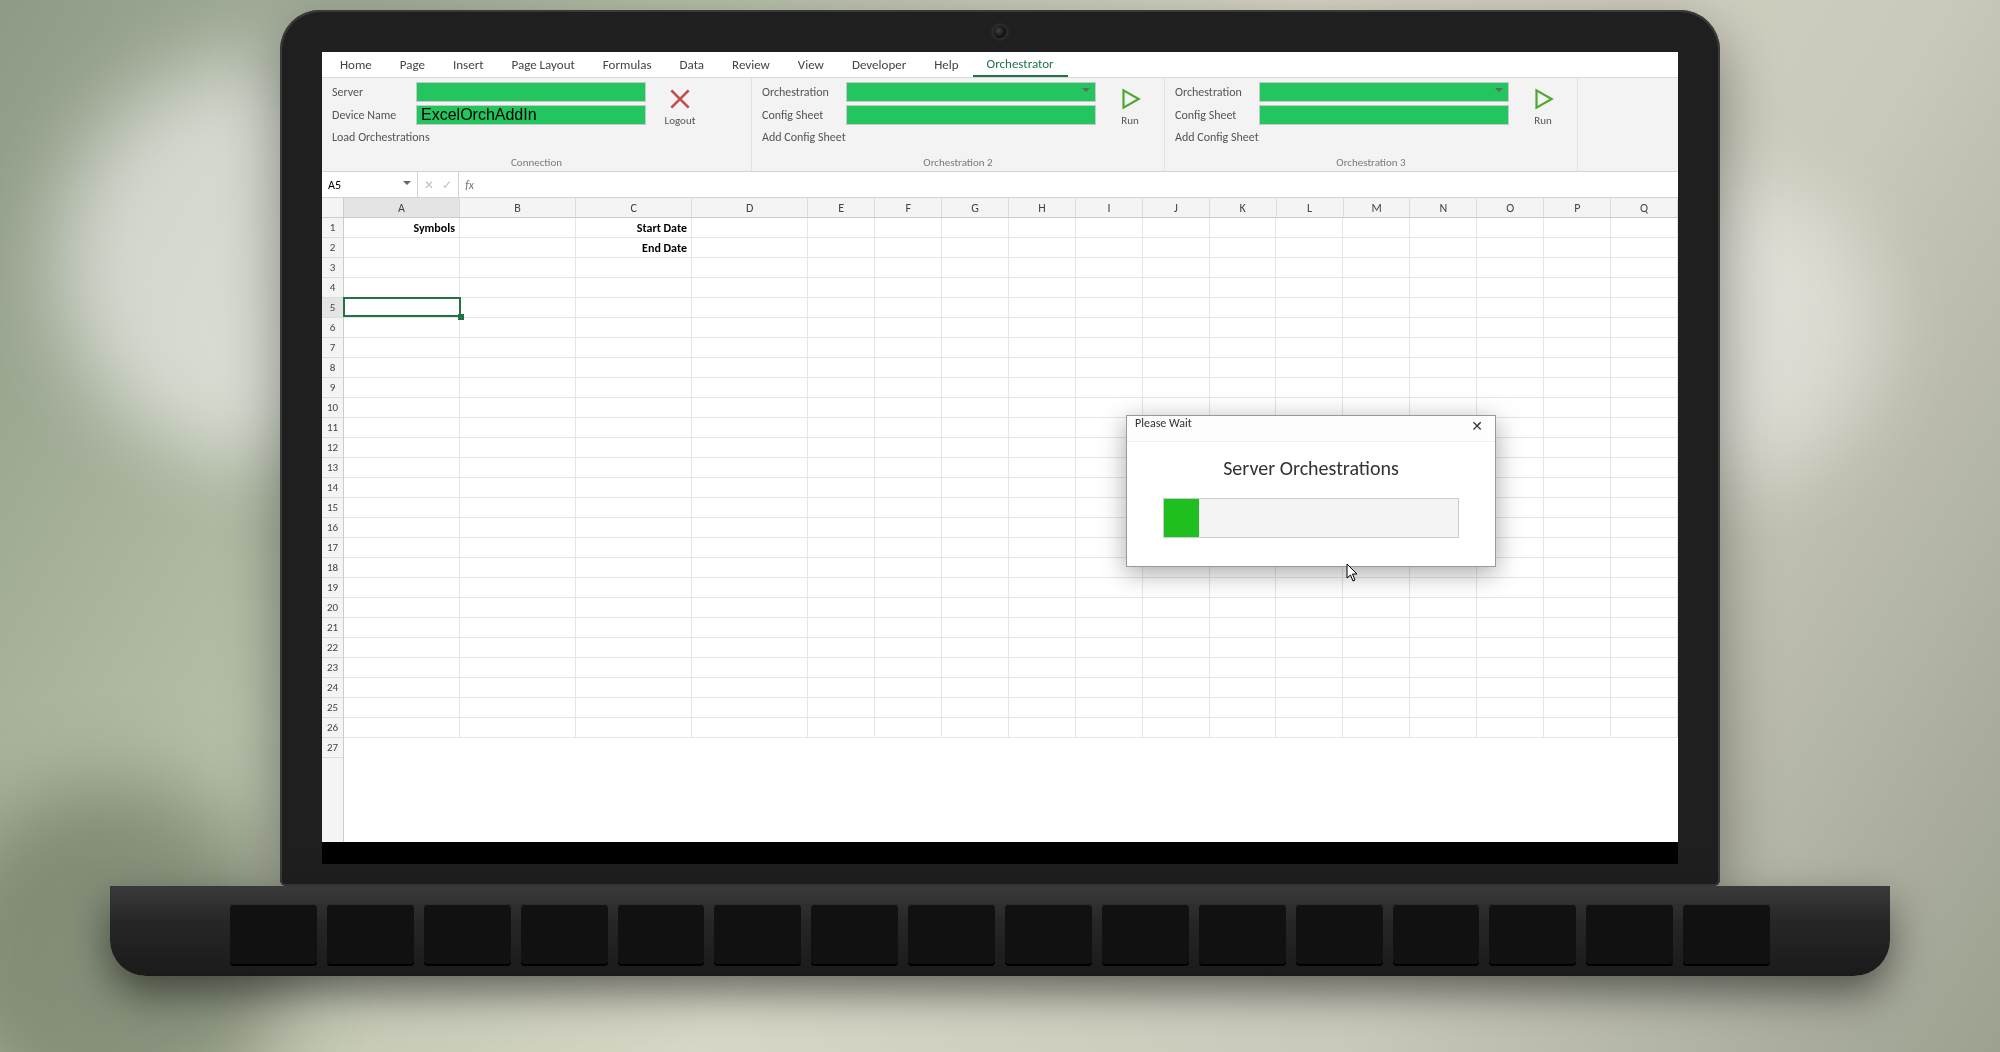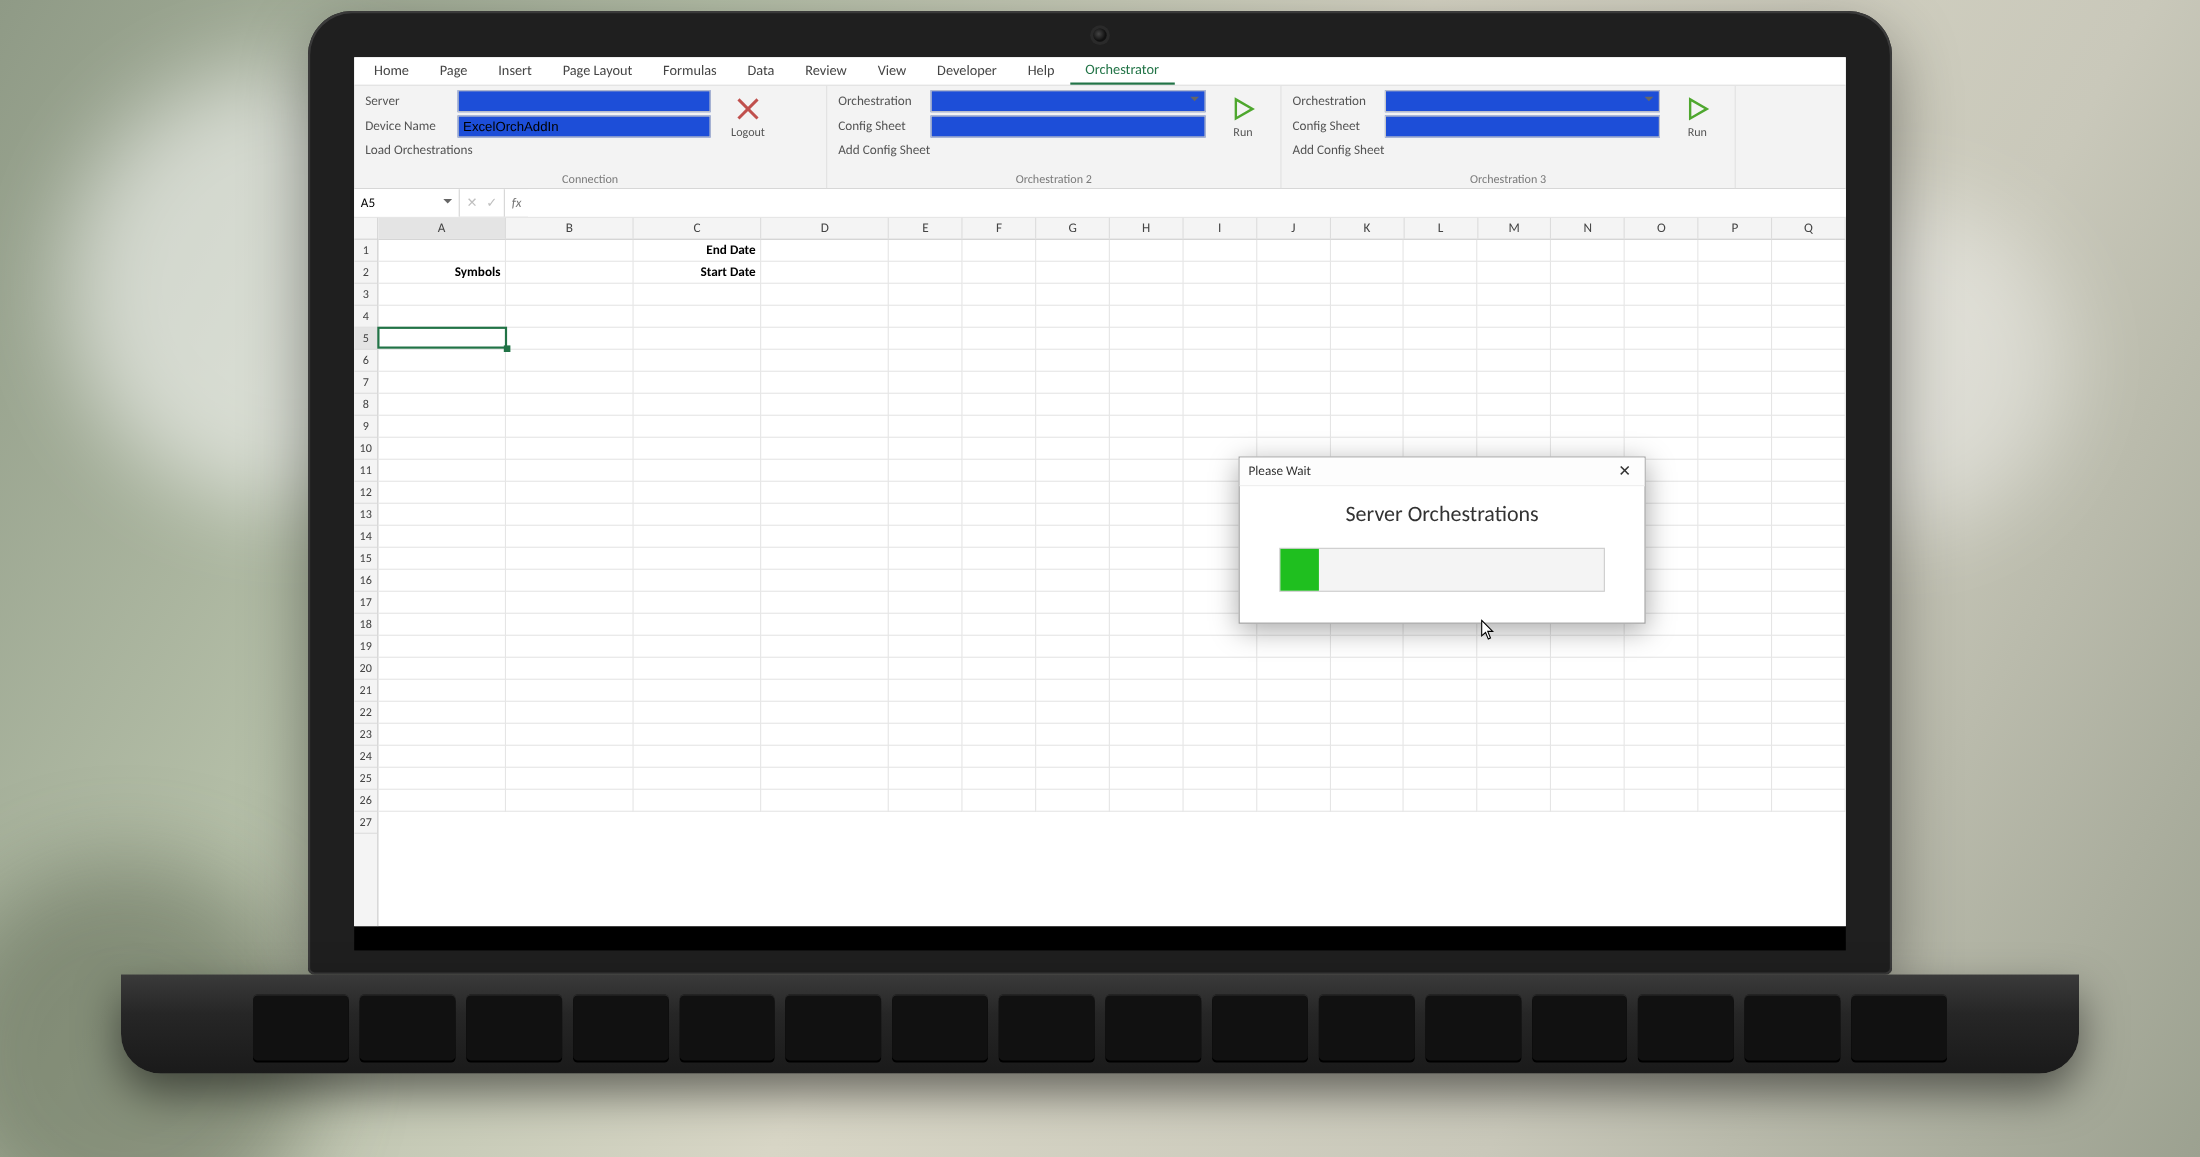--- a/index.html
+++ b/index.html
@@ -106,22 +106,22 @@
     text-align: center;
     font-size: 11px;
     color: #7a7a7a;
     padding-top: 2px;
   }
   .form-stack { display: flex; flex-direction: column; gap: 3px; }
   .form-row { display: flex; align-items: center; gap: 6px; height: 20px; }
   .form-row label { width: 78px; color: #555; white-space: nowrap; }
   .form-row.wide label { width: 78px; }
   .tiny-input {
-    height: 20px; background: #1d4ed8; border: 1px solid #c9c9c9;
-    width: 230px; padding: 0 4px; font-size: 12px;
+    height: 20px; background: #22c55e; border: 1px solid #c9c9c9;
+    width: 230px; padding: 0 4px; font-size: 16px;
   }
   .tiny-input.medium { width: 250px; }
   .dropdown { position: relative; }
   .dropdown::after {
     content: ""; position: absolute; right: 5px; top: 50%; transform: translateY(-50%);
     border: 4px solid transparent; border-top-color: #666;
   }
   .link-like { color: #555; font-size: 12px; padding-top: 2px; cursor: pointer; }
 
   .big-btn {
@@ -206,21 +206,21 @@
 
   
   .dialog {
     position:absolute;
     width:370px;
     background:#fff;
     border:1px solid #999;
     box-shadow:0 6px 24px rgba(0,0,0,0.35);
   }
   .dialog-title {
-    height:26px; display:flex; align-items:center; justify-content:space-between;
+    height:26px; display:flex; align-items:flex-start; justify-content:space-between;
     padding:0 8px; font-size:12px; color:#333; border-bottom:1px solid #eee;
     background:#fdfdfd;
   }
   .dialog-close { width:20px; height:20px; display:flex; align-items:center; justify-content:center; cursor:pointer; color:#333; font-size:14px;}
   .dialog-body { padding:14px 18px 28px 18px; text-align:center; }
   .dialog-msg { font-size:20px; color:#333; margin-bottom:18px; }
   .progress {
     height:40px; border:1px solid #ccc; background:#f4f4f4;
     position:relative; margin:0 18px;
   }
@@ -396,42 +396,42 @@
             <div class="row-h">21</div>
             <div class="row-h">22</div>
             <div class="row-h">23</div>
             <div class="row-h">24</div>
             <div class="row-h">25</div>
             <div class="row-h">26</div>
             <div class="row-h">27</div>
           </div>
         <div class="cells" id="cells">
             <div class="cell-row">
+              <div class="cell bold right" style="width: 118px;">Symbols</div>
+              <div class="cell" style="width: 118px;"></div>
+              <div class="cell bold right" style="width: 118px;">Start Date</div>
+              <div class="cell" style="width: 118px;"></div>
+              <div class="cell" style="width: 68px;"></div>
+              <div class="cell" style="width: 68px;"></div>
+              <div class="cell" style="width: 68px;"></div>
+              <div class="cell" style="width: 68px;"></div>
+              <div class="cell" style="width: 68px;"></div>
+              <div class="cell" style="width: 68px;"></div>
+              <div class="cell" style="width: 68px;"></div>
+              <div class="cell" style="width: 68px;"></div>
+              <div class="cell" style="width: 68px;"></div>
+              <div class="cell" style="width: 68px;"></div>
+              <div class="cell" style="width: 68px;"></div>
+              <div class="cell" style="width: 68px;"></div>
+              <div class="cell" style="width: 68px;"></div>
+            </div>
+            <div class="cell-row">
               <div class="cell" style="width: 118px;"></div>
               <div class="cell" style="width: 118px;"></div>
               <div class="cell bold right" style="width: 118px;">End Date</div>
-              <div class="cell" style="width: 118px;"></div>
-              <div class="cell" style="width: 68px;"></div>
-              <div class="cell" style="width: 68px;"></div>
-              <div class="cell" style="width: 68px;"></div>
-              <div class="cell" style="width: 68px;"></div>
-              <div class="cell" style="width: 68px;"></div>
-              <div class="cell" style="width: 68px;"></div>
-              <div class="cell" style="width: 68px;"></div>
-              <div class="cell" style="width: 68px;"></div>
-              <div class="cell" style="width: 68px;"></div>
-              <div class="cell" style="width: 68px;"></div>
-              <div class="cell" style="width: 68px;"></div>
-              <div class="cell" style="width: 68px;"></div>
-              <div class="cell" style="width: 68px;"></div>
-            </div>
-            <div class="cell-row">
-              <div class="cell bold right" style="width: 118px;">Symbols</div>
-              <div class="cell" style="width: 118px;"></div>
-              <div class="cell bold right" style="width: 118px;">Start Date</div>
               <div class="cell" style="width: 118px;"></div>
               <div class="cell" style="width: 68px;"></div>
               <div class="cell" style="width: 68px;"></div>
               <div class="cell" style="width: 68px;"></div>
               <div class="cell" style="width: 68px;"></div>
               <div class="cell" style="width: 68px;"></div>
               <div class="cell" style="width: 68px;"></div>
               <div class="cell" style="width: 68px;"></div>
               <div class="cell" style="width: 68px;"></div>
               <div class="cell" style="width: 68px;"></div>

